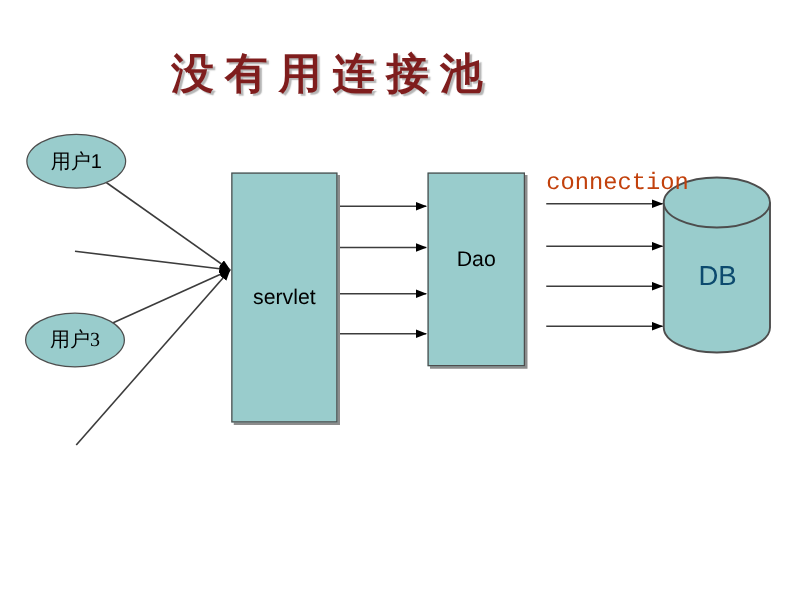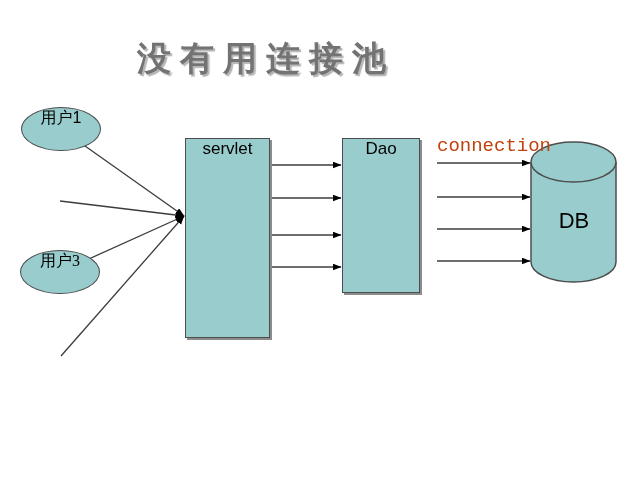--- a/index.html
+++ b/index.html
@@ -17,38 +17,39 @@
   }
   .slide-title {
     position: absolute;
     top: 36px;
     left: 0;
     width: 532px;
     text-align: center;
     font-family: "DejaVu Serif", "Liberation Serif", serif;
     font-size: 34px;
     font-weight: bold;
-    color: #737373;
+    color: #7f1d1d;
     letter-spacing: 9px;
     text-shadow: 2px 2px 1px #b5b5b5;
     white-space: nowrap;
   }
   svg.connectors {
     position: absolute;
     left: 0;
     top: 0;
     z-index: 1;
   }
   .shape {
     position: absolute;
     z-index: 2;
     box-sizing: border-box;
     background: #99cccc;
     border: 1.5px solid #4d4d4d;
     display: flex;
+    align-items: center;
     justify-content: center;
     color: #000000;
   }
   .user-ellipse {
     width: 80px;
     height: 44px;
     border-radius: 50%;
     font-size: 16px;
   }
   .process-box {
@@ -63,21 +64,21 @@
   .e3 { left: 20px; top: 250px; font-family: Liberation Serif, serif; }
   .e4 { left: 21px; top: 334px; }
   .db-label {
     position: absolute;
     z-index: 2;
     left: 531px;
     top: 208px;
     width: 86px;
     text-align: center;
     font-size: 22px;
-    color: #000000;
+    color: #0c4a6e;
   }
   .connection-label {
     position: absolute;
     z-index: 2;
     left: 437px;
     top: 135px;
     font-size: 19px;
     color: #c2410c;
     white-space: nowrap;
     font-family: Liberation Mono, monospace;

